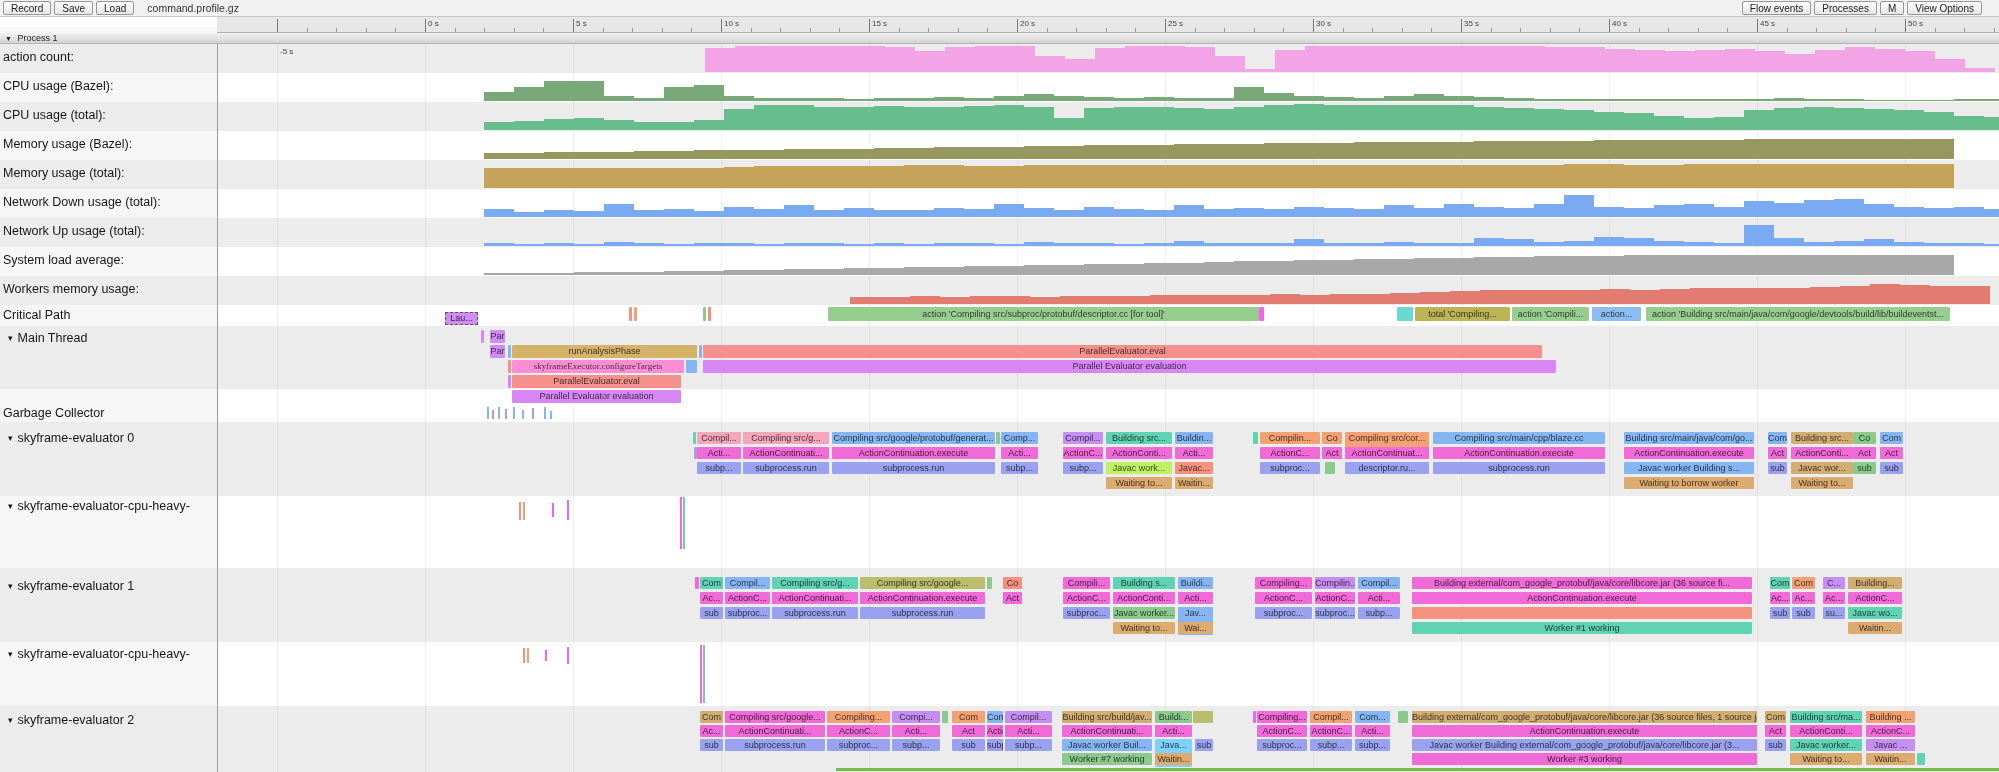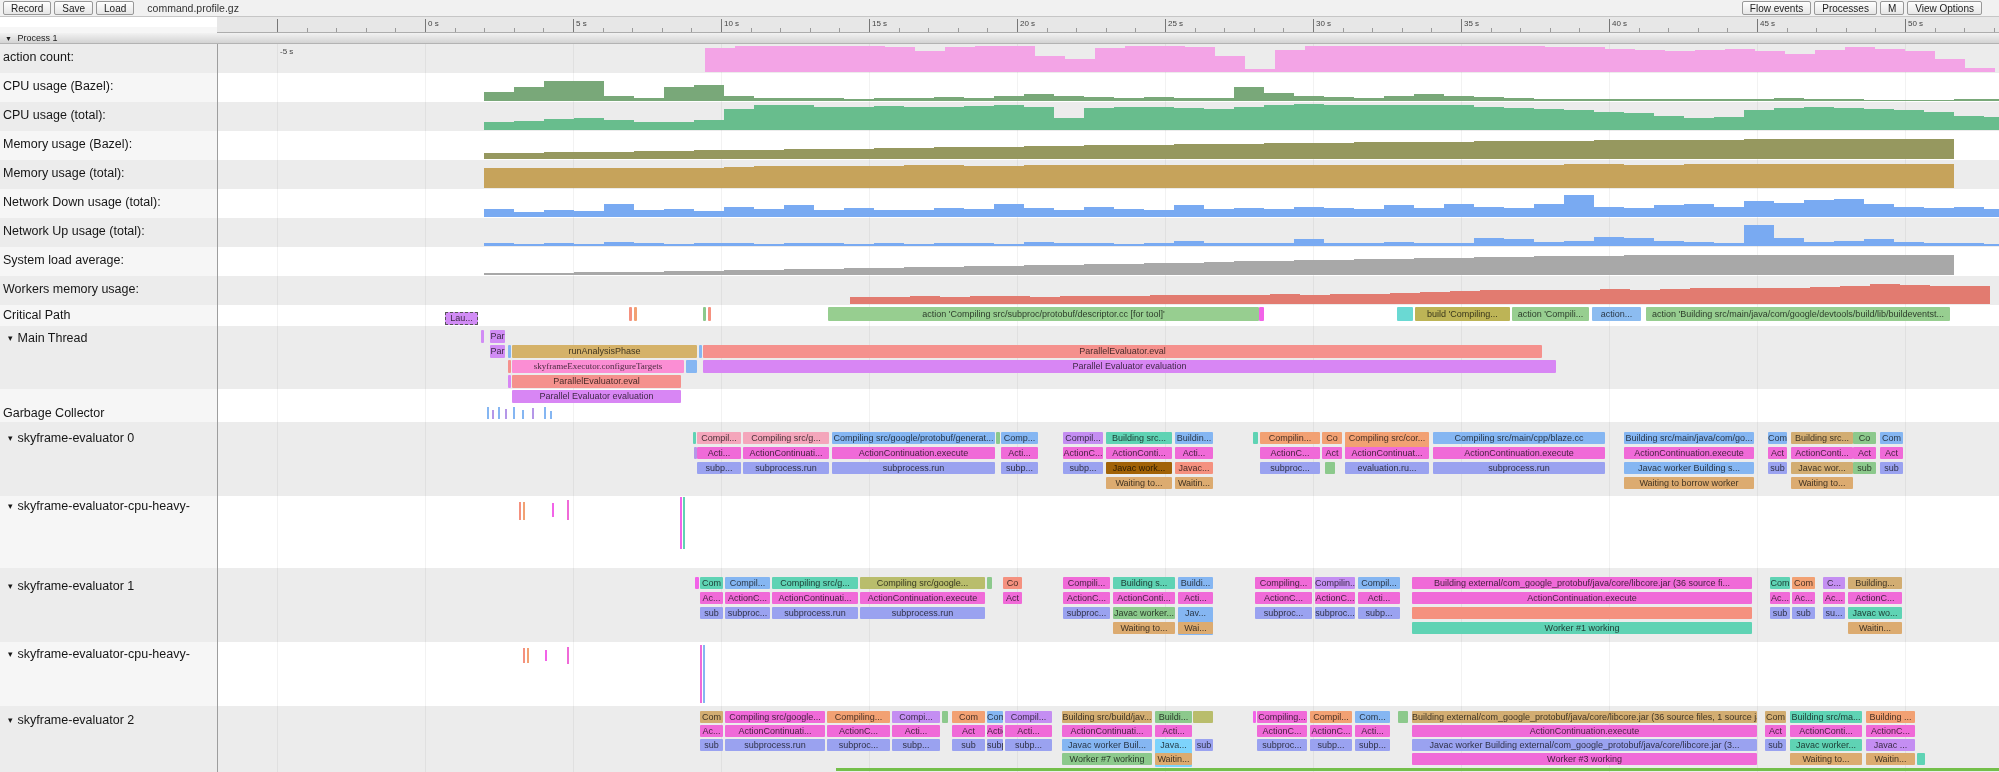--- a/index.html
+++ b/index.html
@@ -513,21 +513,21 @@
       <div class="cbar" style="left: 1930px; width: 30px; height: 18px; background: rgb(226, 123, 112);"></div>
       <div class="cbar" style="left: 1960px; width: 30px; height: 18px; background: rgb(226, 123, 112);"></div>
     </div>
     <div class="bar" style="left: 629px; width: 3px; top: 307px; height: 14px; line-height: 14px; background: rgb(245, 145, 127);"></div>
     <div class="bar" style="left: 634px; width: 3px; top: 307px; height: 14px; line-height: 14px; background: rgb(242, 161, 115);"></div>
     <div class="bar" style="left: 703px; width: 3px; top: 307px; height: 14px; line-height: 14px; background: rgb(140, 201, 140);"></div>
     <div class="bar" style="left: 708px; width: 3px; top: 307px; height: 14px; line-height: 14px; background: rgb(245, 145, 127);"></div>
     <div class="bar" style="left: 828px; width: 431px; top: 307px; height: 14px; line-height: 14px; background: rgb(151, 206, 144);">action 'Compiling src/subproc/protobuf/descriptor.cc [for tool]'</div>
     <div class="bar" style="left: 1259px; width: 5px; top: 307px; height: 14px; line-height: 14px; background: rgb(242, 99, 232);"></div>
     <div class="bar" style="left: 1397px; width: 16px; top: 307px; height: 14px; line-height: 14px; background: rgb(106, 217, 211);"></div>
-    <div class="bar" style="left: 1415px; width: 95px; top: 307px; height: 14px; line-height: 14px; background: rgb(189, 180, 86);">build 'Compiling...</div>
+    <div class="bar" style="left: 1415px; width: 95px; top: 307px; height: 14px; line-height: 14px; background: rgb(189, 180, 86);">total 'Compiling...</div>
     <div class="bar" style="left: 1512px; width: 77px; top: 307px; height: 14px; line-height: 14px; background: rgb(151, 206, 144);">action 'Compili...</div>
     <div class="bar" style="left: 1592px; width: 49px; top: 307px; height: 14px; line-height: 14px; background: rgb(140, 188, 240);">action...</div>
     <div class="bar" style="left: 1646px; width: 304px; top: 307px; height: 14px; line-height: 14px; background: rgb(151, 206, 144);">action 'Building src/main/java/com/google/devtools/build/lib/buildeventst...</div>
     <div class="bar sel" style="left: 445px; width: 33px; top: 312px; height: 13px; line-height: 13px; background: rgb(209, 140, 245);">Lau...</div>
     <div class="bar" style="left: 481px; width: 3px; top: 330px; height: 13px; line-height: 13px; background: rgb(209, 140, 245);"></div>
     <div class="bar" style="left: 490px; width: 15px; top: 330px; height: 13px; line-height: 13px; background: rgb(209, 140, 245);">Par</div>
     <div class="bar" style="left: 490px; width: 15px; top: 345px; height: 13px; line-height: 13px; background: rgb(209, 140, 245);">Par</div>
     <div class="bar" style="left: 508px; width: 3px; top: 345px; height: 13px; line-height: 13px; background: rgb(133, 182, 242);"></div>
     <div class="bar" style="left: 512px; width: 185px; top: 345px; height: 13px; line-height: 13px; background: rgb(213, 178, 105);">runAnalysisPhase</div>
     <div class="bar" style="left: 699px; width: 3px; top: 345px; height: 13px; line-height: 13px; background: rgb(133, 182, 242);"></div>
@@ -573,25 +573,25 @@
     <div class="bar" style="left: 1624px; width: 130px; top: 447px; height: 12px; line-height: 12px; background: rgb(240, 106, 216);">ActionContinuation.execute</div>
     <div class="bar" style="left: 1768px; width: 19px; top: 447px; height: 12px; line-height: 12px; background: rgb(240, 106, 216);">Act</div>
     <div class="bar" style="left: 1791px; width: 62px; top: 447px; height: 12px; line-height: 12px; background: rgb(240, 106, 216);">ActionConti...</div>
     <div class="bar" style="left: 1853px; width: 23px; top: 447px; height: 12px; line-height: 12px; background: rgb(240, 106, 216);">Act</div>
     <div class="bar" style="left: 1880px; width: 23px; top: 447px; height: 12px; line-height: 12px; background: rgb(240, 106, 216);">Act</div>
     <div class="bar" style="left: 697px; width: 44px; top: 462px; height: 12px; line-height: 12px; background: rgb(154, 162, 240);">subp...</div>
     <div class="bar" style="left: 743px; width: 86px; top: 462px; height: 12px; line-height: 12px; background: rgb(154, 162, 240);">subprocess.run</div>
     <div class="bar" style="left: 832px; width: 163px; top: 462px; height: 12px; line-height: 12px; background: rgb(154, 162, 240);">subprocess.run</div>
     <div class="bar" style="left: 1001px; width: 37px; top: 462px; height: 12px; line-height: 12px; background: rgb(154, 162, 240);">subp...</div>
     <div class="bar" style="left: 1063px; width: 40px; top: 462px; height: 12px; line-height: 12px; background: rgb(154, 162, 240);">subp...</div>
-    <div class="bar" style="left: 1106px; width: 66px; top: 462px; height: 12px; line-height: 12px; background: #a16207;">Javac work...</div>
+    <div class="bar" style="left: 1106px; width: 66px; top: 462px; height: 12px; line-height: 12px; background: #bef264;">Javac work...</div>
     <div class="bar" style="left: 1175px; width: 38px; top: 462px; height: 12px; line-height: 12px; background: rgb(245, 145, 127);">Javac...</div>
     <div class="bar" style="left: 1260px; width: 60px; top: 462px; height: 12px; line-height: 12px; background: rgb(154, 162, 240);">subproc...</div>
     <div class="bar" style="left: 1325px; width: 10px; top: 462px; height: 12px; line-height: 12px; background: rgb(140, 201, 140);"></div>
-    <div class="bar" style="left: 1345px; width: 84px; top: 462px; height: 12px; line-height: 12px; background: rgb(154, 162, 240);">evaluation.ru...</div>
+    <div class="bar" style="left: 1345px; width: 84px; top: 462px; height: 12px; line-height: 12px; background: rgb(154, 162, 240);">descriptor.ru...</div>
     <div class="bar" style="left: 1433px; width: 172px; top: 462px; height: 12px; line-height: 12px; background: rgb(154, 162, 240);">subprocess.run</div>
     <div class="bar" style="left: 1624px; width: 130px; top: 462px; height: 12px; line-height: 12px; background: rgb(133, 182, 242);">Javac worker Building s...</div>
     <div class="bar" style="left: 1768px; width: 19px; top: 462px; height: 12px; line-height: 12px; background: rgb(154, 162, 240);">sub</div>
     <div class="bar" style="left: 1791px; width: 62px; top: 462px; height: 12px; line-height: 12px; background: rgb(210, 173, 114);">Javac wor...</div>
     <div class="bar" style="left: 1853px; width: 23px; top: 462px; height: 12px; line-height: 12px; background: rgb(140, 201, 140);">sub</div>
     <div class="bar" style="left: 1880px; width: 23px; top: 462px; height: 12px; line-height: 12px; background: rgb(154, 162, 240);">sub</div>
     <div class="bar" style="left: 1106px; width: 66px; top: 477px; height: 12px; line-height: 12px; background: rgb(220, 171, 112);">Waiting to...</div>
     <div class="bar" style="left: 1175px; width: 38px; top: 477px; height: 12px; line-height: 12px; background: rgb(220, 171, 112);">Waitin...</div>
     <div class="bar" style="left: 1624px; width: 130px; top: 477px; height: 12px; line-height: 12px; background: rgb(220, 171, 112);">Waiting to borrow worker</div>
     <div class="bar" style="left: 1791px; width: 62px; top: 477px; height: 12px; line-height: 12px; background: rgb(220, 171, 112);">Waiting to...</div>

